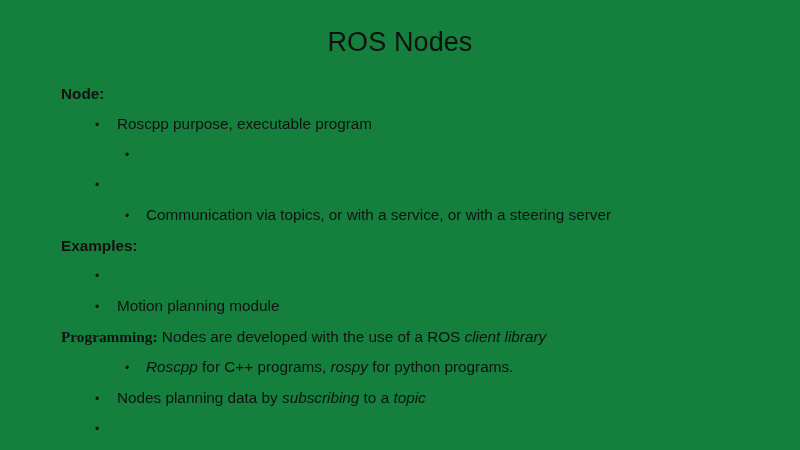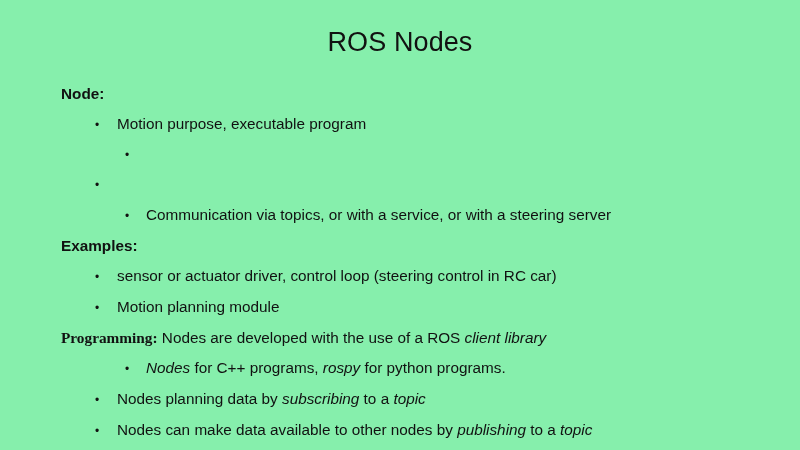--- a/index.html
+++ b/index.html
@@ -11,21 +11,21 @@
     height: 450px;
     background: #ffffff;
     font-family: "Liberation Sans", sans-serif;
     color: #000000;
     overflow: hidden;
   }
   .slide {
     position: relative;
     width: 800px;
     height: 450px;
-    background: #86efac;
+    background: #15803d;
     box-sizing: border-box;
   }
 
   
   .slide-title {
     position: absolute;
     top: 28px;
     left: 0;
     width: 800px;
     text-align: center;
@@ -92,21 +92,21 @@
   <div class="slide-title">ROS Nodes</div>
 
   <div class="body-block">
 
     <div class="line heading">
       <span class="txt"><span class="lead">Node:</span></span>
     </div>
 
     <div class="line lvl1">
       <span class="bullet">•</span>
-      <span class="txt">Motion purpose, executable program</span>
+      <span class="txt">Roscpp purpose, executable program</span>
     </div>
 
     <div class="line lvl2">
       <span class="bullet">•</span>
     </div>
 
     <div class="line lvl1">
       <span class="bullet">•</span>
     </div>
 
@@ -114,53 +114,49 @@
       <span class="bullet">•</span>
       <span class="txt">Communication via topics, or with a service, or with a steering server</span>
     </div>
 
     <div class="line heading">
       <span class="txt"><span class="lead">Examples:</span></span>
     </div>
 
     <div class="line lvl1">
       <span class="bullet">•</span>
-      <span class="txt">sensor or actuator driver, control loop (steering control in RC car)</span>
     </div>
 
     <div class="line lvl1">
       <span class="bullet">•</span>
       <span class="txt">Motion planning module</span>
     </div>
 
     <div class="line heading">
       <span class="txt">
         <span class="bd">Programming:</span><span> Nodes are developed with the use of a ROS </span><span class="it">client library</span>
       </span>
     </div>
 
     <div class="line lvl2">
       <span class="bullet">•</span>
       <span class="txt">
-        <span class="it">Nodes</span><span> for C++ programs, </span><span class="it">rospy</span><span> for python programs.</span>
+        <span class="it">Roscpp</span><span> for C++ programs, </span><span class="it">rospy</span><span> for python programs.</span>
       </span>
     </div>
 
     <div class="line lvl1">
       <span class="bullet">•</span>
       <span class="txt">
         <span>Nodes planning data by </span><span class="it">subscribing</span><span> to a </span><span class="it">topic</span>
       </span>
     </div>
 
     <div class="line lvl1">
       <span class="bullet">•</span>
-      <span class="txt">
-        <span>Nodes can make data available to other nodes by </span><span class="it">publishing</span><span> to a </span><span class="it">topic</span>
-      </span>
     </div>
 
     <div class="line lvl1">
       <span class="bullet">•</span>
       <span class="txt">
         
       </span>
     </div>
 
   </div>

